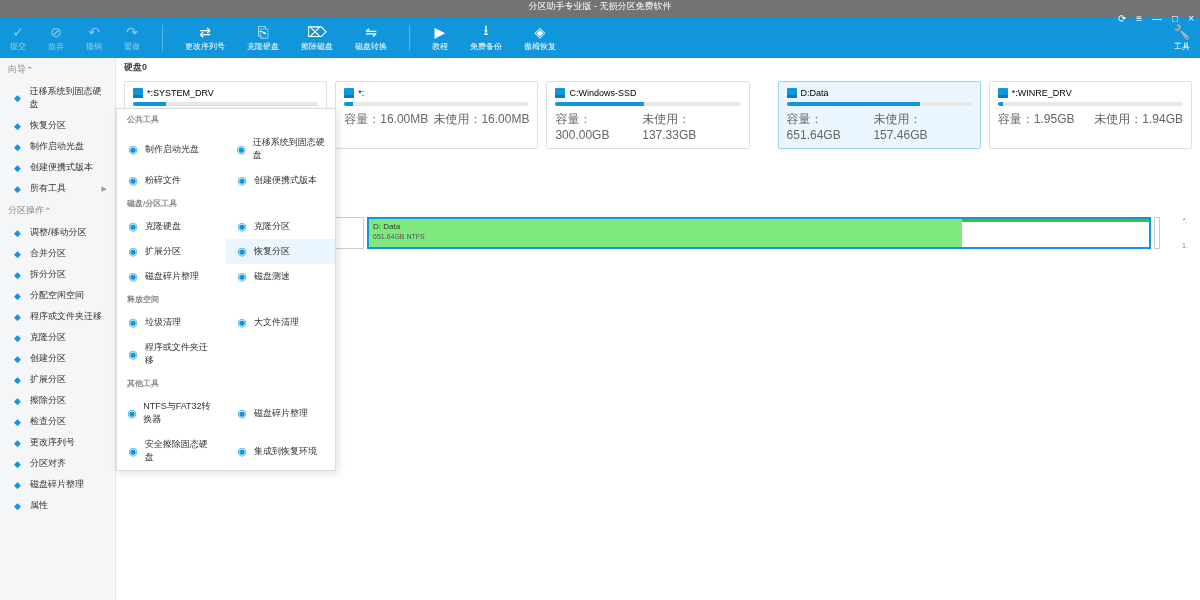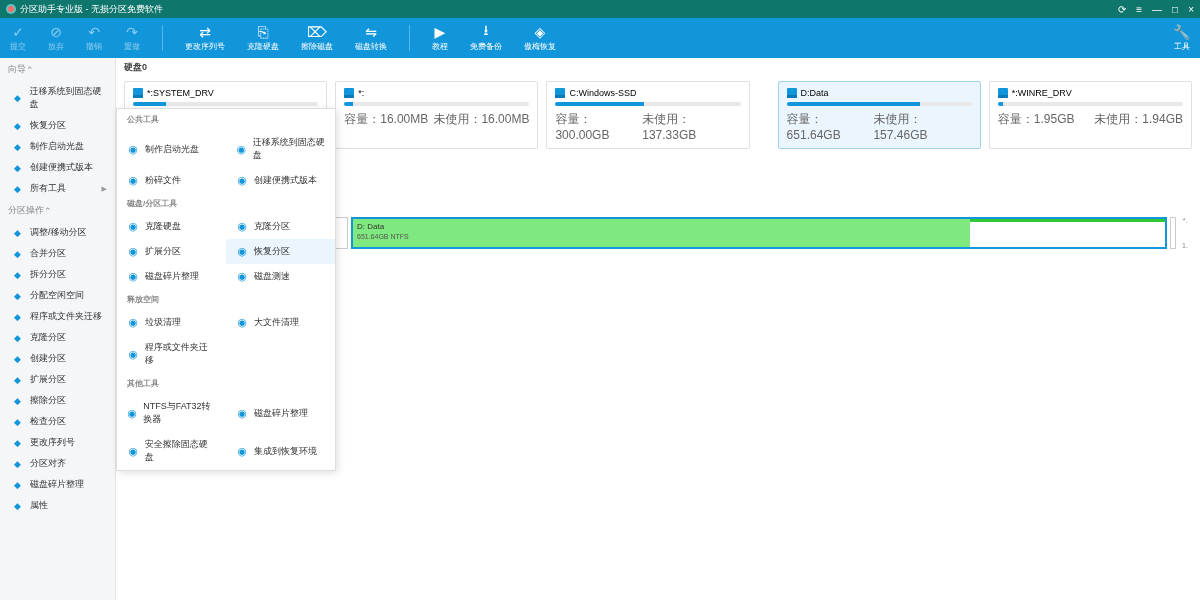--- a/index.html
+++ b/index.html
@@ -1,18 +1,18 @@
 <!DOCTYPE html>
 <html><head>
 <meta charset="utf-8">
 <style>
 * { margin: 0; padding: 0; box-sizing: border-box; font-family: "Microsoft YaHei", sans-serif; }
 body { background: #fff; font-size: 9px; overflow: hidden; width: 1200px; height: 600px; }
 
-.titlebar { height: 18px; background: #0f766e; color: #fff; display: flex; align-items: center; padding: 0 6px; }
+.titlebar { height: 18px; background: #737373; color: #fff; display: flex; align-items: center; padding: 0 6px; flex-direction: column; }
 .titlebar .logo { width: 10px; height: 10px; background: radial-gradient(circle, #ff6b6b 30%, #4ecdc4 60%); border-radius: 50%; margin-right: 4px; }
 .titlebar .winctrls { margin-left: auto; display: flex; gap: 10px; font-size: 10px; }
 .titlebar .winctrls span { cursor: pointer; }
 
 .toolbar { height: 40px; background: #1296db; display: flex; align-items: center; padding: 0 10px; gap: 22px; }
 .toolbar .tool { display: flex; flex-direction: column; align-items: center; color: #fff; font-size: 8px; cursor: pointer; }
 .toolbar .tool .ticon { width: 16px; height: 16px; margin-bottom: 1px; display: flex; align-items: center; justify-content: center; font-size: 14px; }
 .toolbar .tool.disabled { opacity: 0.5; }
 .toolbar .sep { width: 1px; height: 26px; background: rgba(255,255,255,0.3); }
 .toolbar .right-tools { margin-left: auto; display: flex; gap: 18px; }
@@ -31,21 +31,21 @@
 .cards { display: flex; gap: 8px; padding: 4px 8px; }
 .card { flex: 1; border: 1px solid #e0e0e0; border-radius: 2px; padding: 6px 8px; font-size: 8px; background: #fff; }
 .card.selected { background: #eaf5fd; border-color: #9fd3f0; margin-left: 20px; }
 .card .ctitle { display: flex; align-items: center; gap: 4px; margin-bottom: 4px; font-size: 9px; }
 .card .ctitle .cicon { width: 10px; height: 10px; background: #1296db; border-radius: 1px; position: relative; }
 .card .ctitle .cicon::after { content:""; position:absolute; bottom:0; left:0; right:0; height:3px; background:#0a7ab8; }
 .card .bar { height: 4px; background: #e8e8e8; border-radius: 2px; margin-bottom: 5px; position: relative; overflow: hidden; }
 .card .bar .fill { height: 100%; background: #1296db; }
 .card .info { display: flex; justify-content: space-between; color: #666; font-size: 12px; }
 
-.diskmap-row { display: flex; gap: 2px; padding: 4px 8px; margin-top: 60px; }
+.diskmap-row { display: flex; gap: 18px; padding: 4px 8px; margin-top: 60px; }
 .diskmap-disk { width: 20px; background: #f8f8f8; border: 1px solid #ddd; display:flex; align-items:center; justify-content:center; font-size:10px; color:#888; }
 .diskmap { flex: 1; display: flex; gap: 3px; }
 .seg { border: 1px solid #ccc; background: #fff; position: relative; height: 32px; }
 .seg .segfill { position: absolute; top: 0; bottom: 0; left: 0; background: #7fe87f; }
 .seg.sel { border: 2px solid #1296db; }
 .seg.sel::before { content:""; position:absolute; top:0; left:0; right:0; height:3px; background:#35c635; }
 .seg .seglabel { position: absolute; top: 3px; left: 4px; font-size: 8px; color: #333; z-index: 1; }
 .seg .segsub { position: absolute; top: 14px; left: 4px; font-size: 7px; color: #555; z-index: 1; }
 .diskmap-side { width: 14px; display:flex; flex-direction:column; justify-content:space-between; font-size:7px; color:#888; text-align:center; }
 

